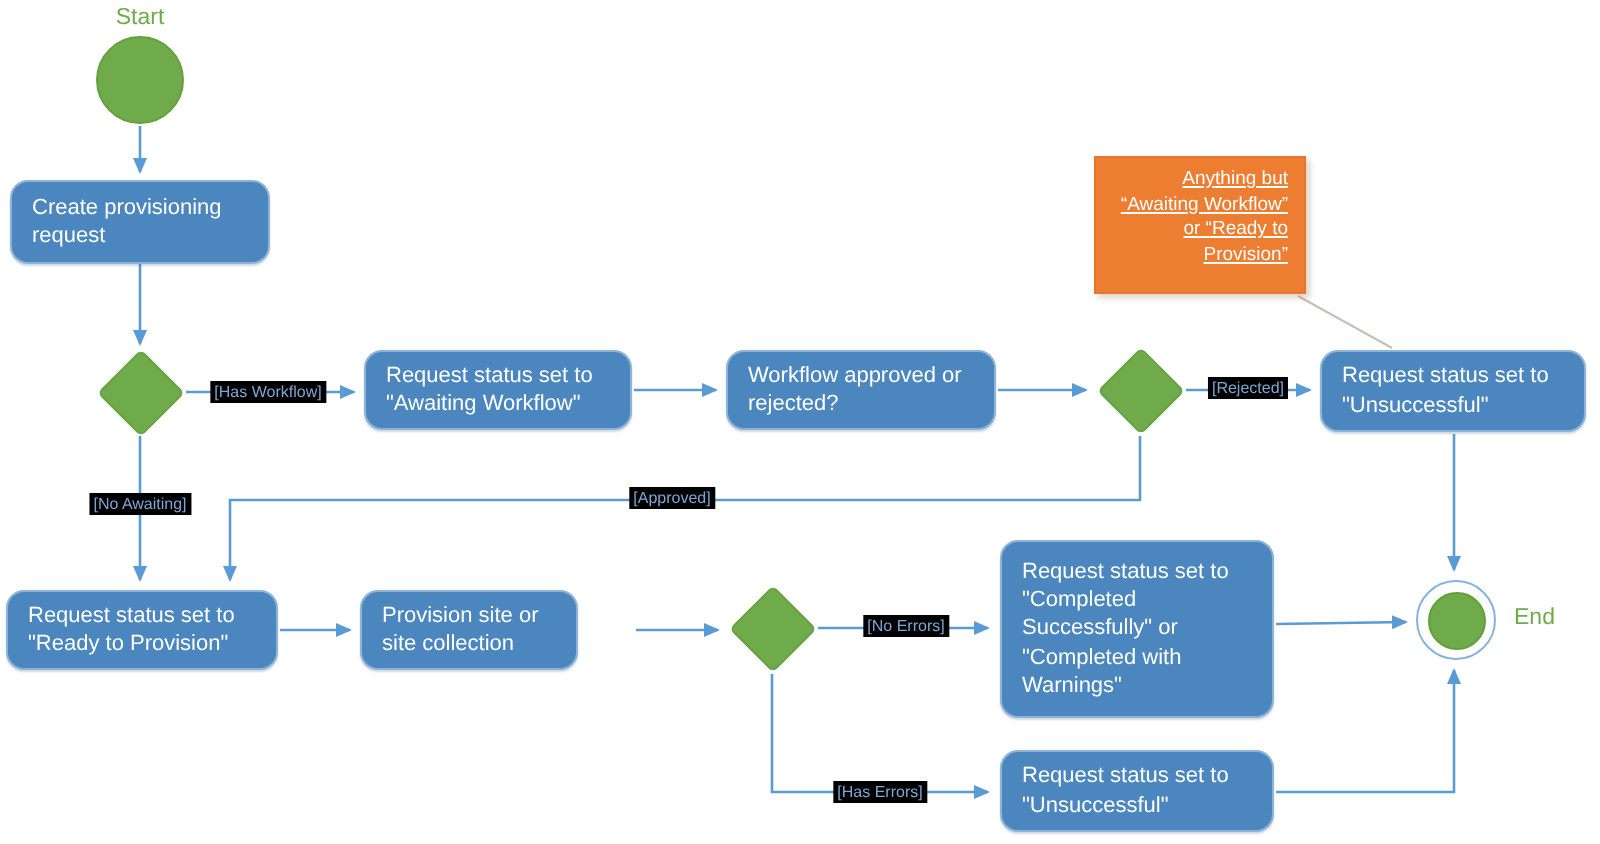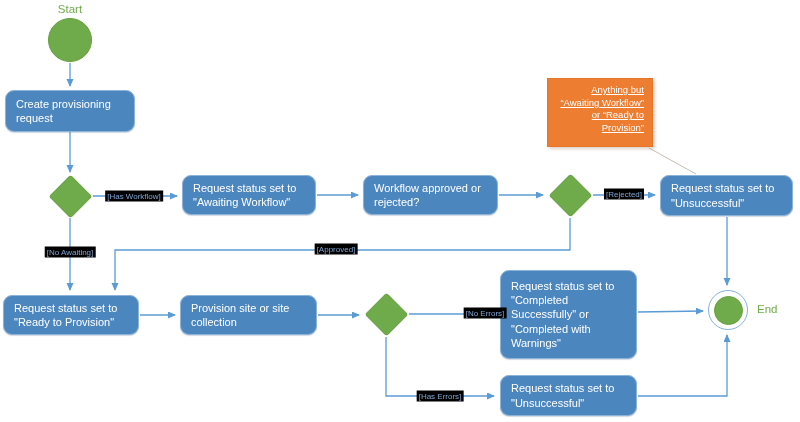--- a/index.html
+++ b/index.html
@@ -139,37 +139,37 @@
   <div class="box" style="left:5px; top:90px; width:130px; height:42px;">Create provisioning request</div>
 
   <div class="box" style="left:182px; top:175px; width:134px; height:40px;">Request status set to "Awaiting Workflow"</div>
 
   <div class="box" style="left:363px; top:175px; width:135px; height:40px;">Workflow approved or rejected?</div>
 
   <div class="box" style="left:660px; top:175px; width:133px; height:41px;">Request status set to "Unsuccessful"</div>
 
   <div class="box" style="left:3px; top:295px; width:136px; height:40px;">Request status set to "Ready to Provision"</div>
 
-  <div class="box" style="left:180px; top:295px; width:137px; height:40px;">Provision site or site collection</div>
+  <div class="box" style="left:180px; top:295px; width:109px; height:40px;">Provision site or site collection</div>
 
   <div class="box" style="left:500px; top:270px; width:137px; height:89px;">Request status set to "Completed Successfully" or "Completed with Warnings"</div>
 
   <div class="box" style="left:500px; top:375px; width:137px; height:41px;">Request status set to "Unsuccessful"</div>
 
   <div class="diamond" style="left:54.5px; top:180.5px;"></div>
   <div class="diamond" style="left:554.5px; top:179.5px;"></div>
   <div class="diamond" style="left:370.5px; top:298.5px;"></div>
 
   <div class="callout">Anything but “Awaiting Workflow” or “Ready to Provision”</div>
 
   <div class="edge-label" style="left:134px; top:196px;">[Has Workflow]</div>
   <div class="edge-label" style="left:70px; top:252px;">[No Awaiting]</div>
   <div class="edge-label" style="left:624px; top:194px;">[Rejected]</div>
   <div class="edge-label" style="left:336px; top:249px;">[Approved]</div>
-  <div class="edge-label" style="left:453px; top:313px;margin-left:32px;">[No Errors]</div>
+  <div class="edge-label" style="left:453px; top:313px;">[No Errors]</div>
   <div class="edge-label" style="left:440px; top:396px;">[Has Errors]</div>
 
   <div class="end-outer">
     <div class="end-inner"></div>
   </div>
   <div class="terminal-label" style="left:757px; top:303px;">End</div>
 
 </div>
 
 </body></html>

